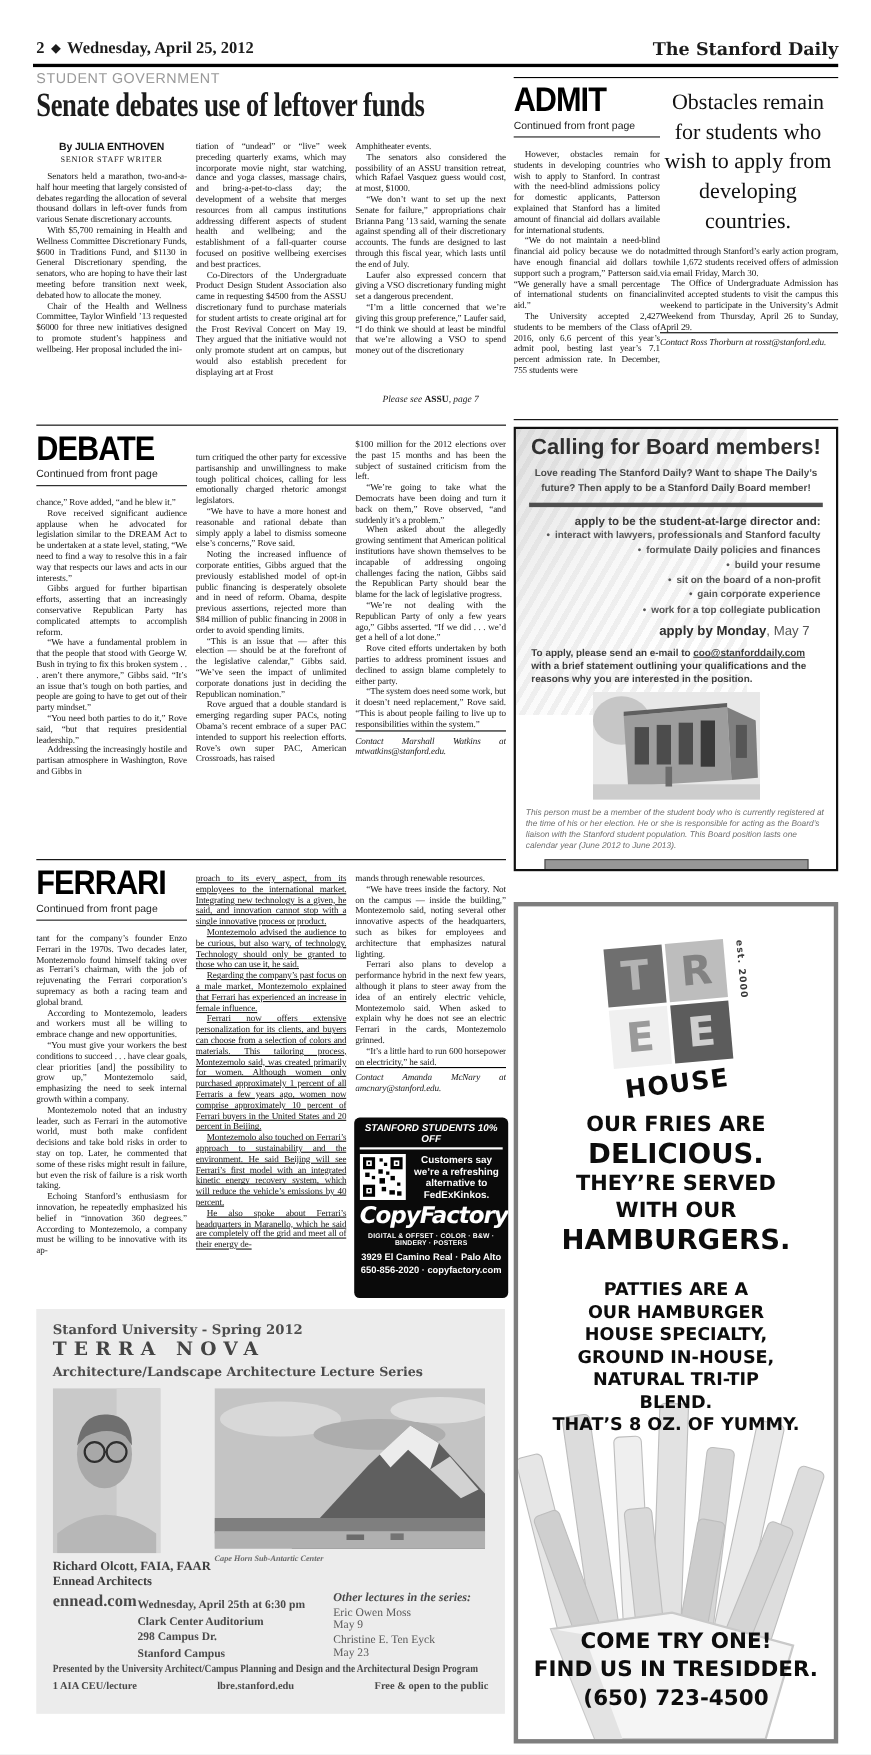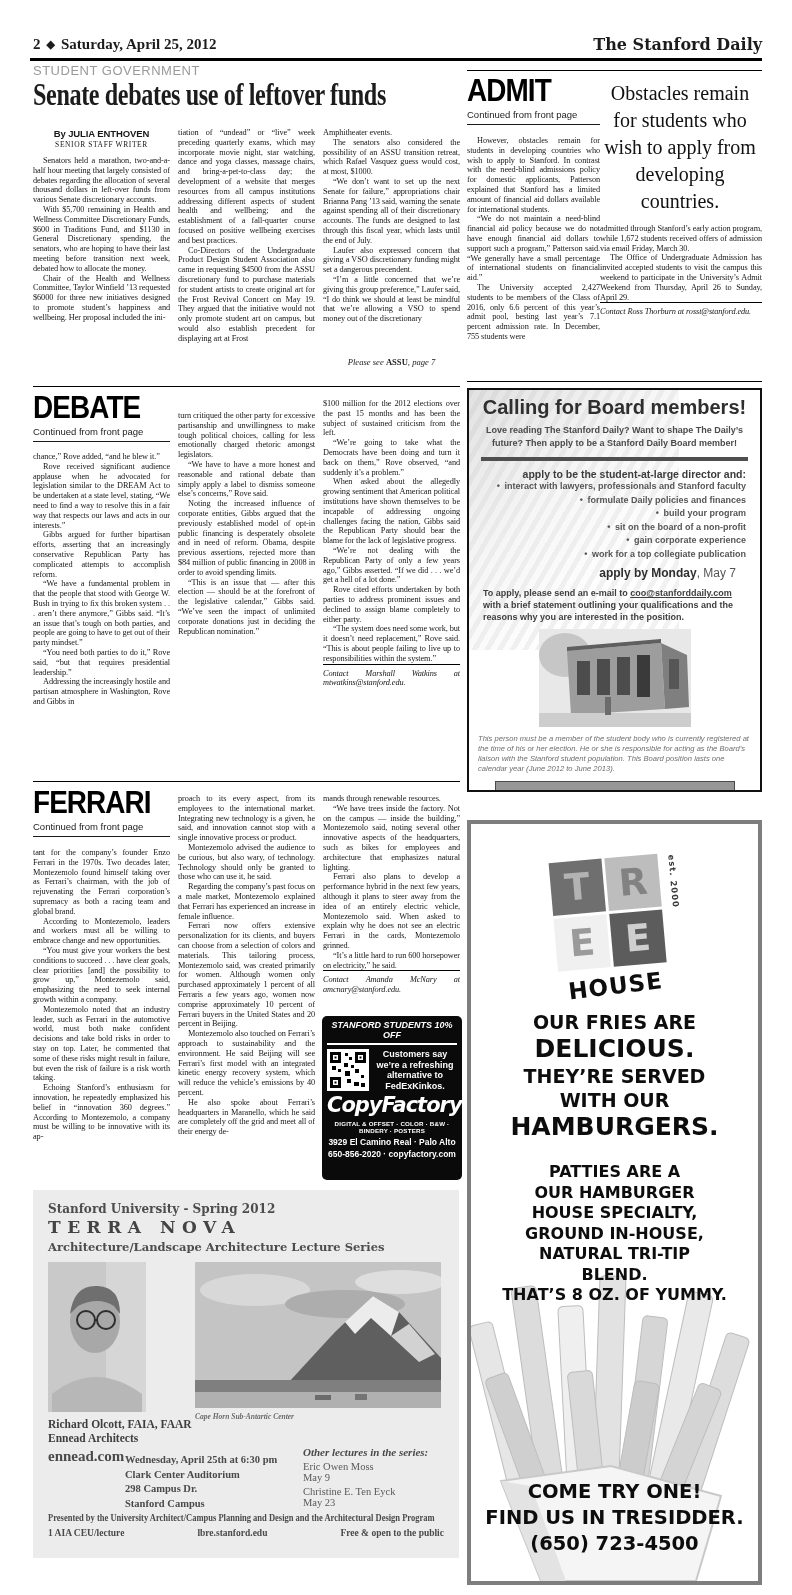--- a/index.html
+++ b/index.html
@@ -116,21 +116,21 @@
               font:bold 9.5px "Liberation Serif",serif;color:#4a4a4a;}
 </style>
 </head>
 <body>
 
 <div class="page">
 
   <div class="hdr-left">
     <span>2</span>
     <span class="hdr-diamond">◆</span>
-    <span>Saturday, April 25, 2012</span>
+    <span>Wednesday, April 25, 2012</span>
   </div>
   <div class="masthead">The Stanford Daily</div>
   <div class="hdr-rule"></div>
 
   <div class="kicker">STUDENT GOVERNMENT</div>
   <div class="headline">Senate debates use of leftover funds</div>
 
   <div class="ncol" style="left:33px;top:128px;height:240px;">
     <div class="byline">
       <div class="byline-name">By JULIA ENTHOVEN</div>
@@ -182,20 +182,21 @@
     <p class="art">Gibbs argued for further bipartisan efforts, asserting that an increasingly conservative Republican Party has complicated attempts to accomplish reform.</p>
     <p class="art">“We have a fundamental problem in that the people that stood with George W. Bush in trying to fix this broken system . . . aren’t there anymore,” Gibbs said. “It’s an issue that’s tough on both parties, and people are going to have to get out of their party mindset.”</p>
     <p class="art">“You need both parties to do it,” Rove said, “but that requires presidential leadership.”</p>
     <p class="art">Addressing the increasingly hostile and partisan atmosphere in Washington, Rove and Gibbs in</p>
   </div>
   <div class="ncol" style="left:178px;top:411px;height:375px;">
     <p class="cont">turn critiqued the other party for excessive partisanship and unwillingness to make tough political choices, calling for less emotionally charged rhetoric amongst legislators.</p>
     <p class="art">“We have to have a more honest and reasonable and rational debate than simply apply a label to dismiss someone else’s concerns,” Rove said.</p>
     <p class="art">Noting the increased influence of corporate entities, Gibbs argued that the previously established model of opt-in public financing is desperately obsolete and in need of reform. Obama, despite previous assertions, rejected more than $84 million of public financing in 2008 in order to avoid spending limits.</p>
     <p class="art">“This is an issue that — after this election — should be at the forefront of the legislative calendar,” Gibbs said. “We’ve seen the impact of unlimited corporate donations just in deciding the Republican nomination.”</p>
+    <p class="art">Rove argued that a double standard is emerging regarding super PACs, noting Obama’s recent embrace of a super PAC intended to support his reelection efforts. Rove’s own super PAC, American Crossroads, has raised</p>
   </div>
   <div class="ncol" style="left:323px;top:399px;height:375px;">
     <p class="cont">$100 million for the 2012 elections over the past 15 months and has been the subject of sustained criticism from the left.</p>
     <p class="art">“We’re going to take what the Democrats have been doing and turn it back on them,” Rove observed, “and suddenly it’s a problem.”</p>
     <p class="art">When asked about the allegedly growing sentiment that American political institutions have shown themselves to be incapable of addressing ongoing challenges facing the nation, Gibbs said the Republican Party should bear the blame for the lack of legislative progress.</p>
     <p class="art">“We’re not dealing with the Republican Party of only a few years ago,” Gibbs asserted. “If we did . . . we’d get a hell of a lot done.”</p>
     <p class="art">Rove cited efforts undertaken by both parties to address prominent issues and declined to assign blame completely to either party.</p>
     <p class="art">“The system does need some work, but it doesn’t need replacement,” Rove said. “This is about people failing to live up to responsibilities within the system.”</p>
     <p class="contact">Contact Marshall Watkins at mtwatkins@stanford.edu.</p>
   </div>
@@ -205,21 +206,21 @@
   <div class="continued" style="left:33px;top:821px;">Continued from front page</div>
   <div class="srule" style="left:33px;top:836px;"></div>
 
   <div class="ncol" style="left:33px;top:848px;height:330px;">
     <p class="cont">tant for the company’s founder Enzo Ferrari in the 1970s. Two decades later, Montezemolo found himself taking over as Ferrari’s chairman, with the job of rejuvenating the Ferrari corporation’s supremacy as both a racing team and global brand.</p>
     <p class="art">According to Montezemolo, leaders and workers must all be willing to embrace change and new opportunities.</p>
     <p class="art">“You must give your workers the best conditions to succeed . . . have clear goals, clear priorities [and] the possibility to grow up,” Montezemolo said, emphasizing the need to seek internal growth within a company.</p>
     <p class="art">Montezemolo noted that an industry leader, such as Ferrari in the automotive world, must both make confident decisions and take bold risks in order to stay on top. Later, he commented that some of these risks might result in failure, but even the risk of failure is a risk worth taking.</p>
     <p class="art">Echoing Stanford’s enthusiasm for innovation, he repeatedly emphasized his belief in “innovation 360 degrees.” According to Montezemolo, a company must be willing to be innovative with its ap-</p>
   </div>
-  <div class="ncol" style="left:178px;top:794px;height:384px;">
+  <div class="ncol" style="left:178px;top:794px;height:384px;text-decoration:underline;">
     <p class="cont">proach to its every aspect, from its employees to the international market. Integrating new technology is a given, he said, and innovation cannot stop with a single innovative process or product.</p>
     <p class="art">Montezemolo advised the audience to be curious, but also wary, of technology. Technology should only be granted to those who can use it, he said.</p>
     <p class="art">Regarding the company’s past focus on a male market, Montezemolo explained that Ferrari has experienced an increase in female influence.</p>
     <p class="art">Ferrari now offers extensive personalization for its clients, and buyers can choose from a selection of colors and materials. This tailoring process, Montezemolo said, was created primarily for women. Although women only purchased approximately 1 percent of all Ferraris a few years ago, women now comprise approximately 10 percent of Ferrari buyers in the United States and 20 percent in Beijing.</p>
     <p class="art">Montezemolo also touched on Ferrari’s approach to sustainability and the environment. He said Beijing will see Ferrari’s first model with an integrated kinetic energy recovery system, which will reduce the vehicle’s emissions by 40 percent.</p>
     <p class="art">He also spoke about Ferrari’s headquarters in Maranello, which he said are completely off the grid and meet all of their energy de-</p>
   </div>
   <div class="ncol" style="left:323px;top:794px;height:216px;">
     <p class="cont">mands through renewable resources.</p>
     <p class="art">“We have trees inside the factory. Not on the campus — inside the building,” Montezemolo said, noting several other innovative aspects of the headquarters, such as bikes for employees and architecture that emphasizes natural lighting.</p>
@@ -323,21 +324,21 @@
 
   <div class="board-ad">
     <div class="board-texture"></div>
     <div class="board-inner">
       <div class="board-title">Calling for Board members!</div>
       <div class="board-intro">Love reading The Stanford Daily? Want to shape The Daily’s future? Then apply to be a Stanford Daily Board member!</div>
       <div class="board-thickrule"></div>
       <div class="board-subhead">apply to be the student-at-large director and:</div>
       <div class="board-bullet">interact with lawyers, professionals and Stanford faculty</div>
       <div class="board-bullet">formulate Daily policies and finances</div>
-      <div class="board-bullet">build your program</div>
+      <div class="board-bullet">build your resume</div>
       <div class="board-bullet">sit on the board of a non-profit</div>
       <div class="board-bullet">gain corporate experience</div>
       <div class="board-bullet">work for a top collegiate publication</div>
       <div class="board-deadline"><span>apply by Monday</span><span class="light">, May 7</span></div>
       <div class="board-apply"><span>To apply, please send an e-mail to </span><span class="email">coo@stanforddaily.com</span><span> with a brief statement outlining your qualifications and the reasons why you are interested in the position.</span></div>
       <svg class="board-photo" width="152" height="98" viewBox="0 0 152 98">
         <rect width="152" height="98" fill="#e8e8e8"></rect>
         <ellipse cx="26" cy="26" rx="26" ry="22" fill="#c6c6c6"></ellipse>
         <polygon points="28,22 122,14 126,80 32,86" fill="#9d9d9d"></polygon>
         <polygon points="122,14 148,26 150,78 126,80" fill="#7f7f7f"></polygon>

